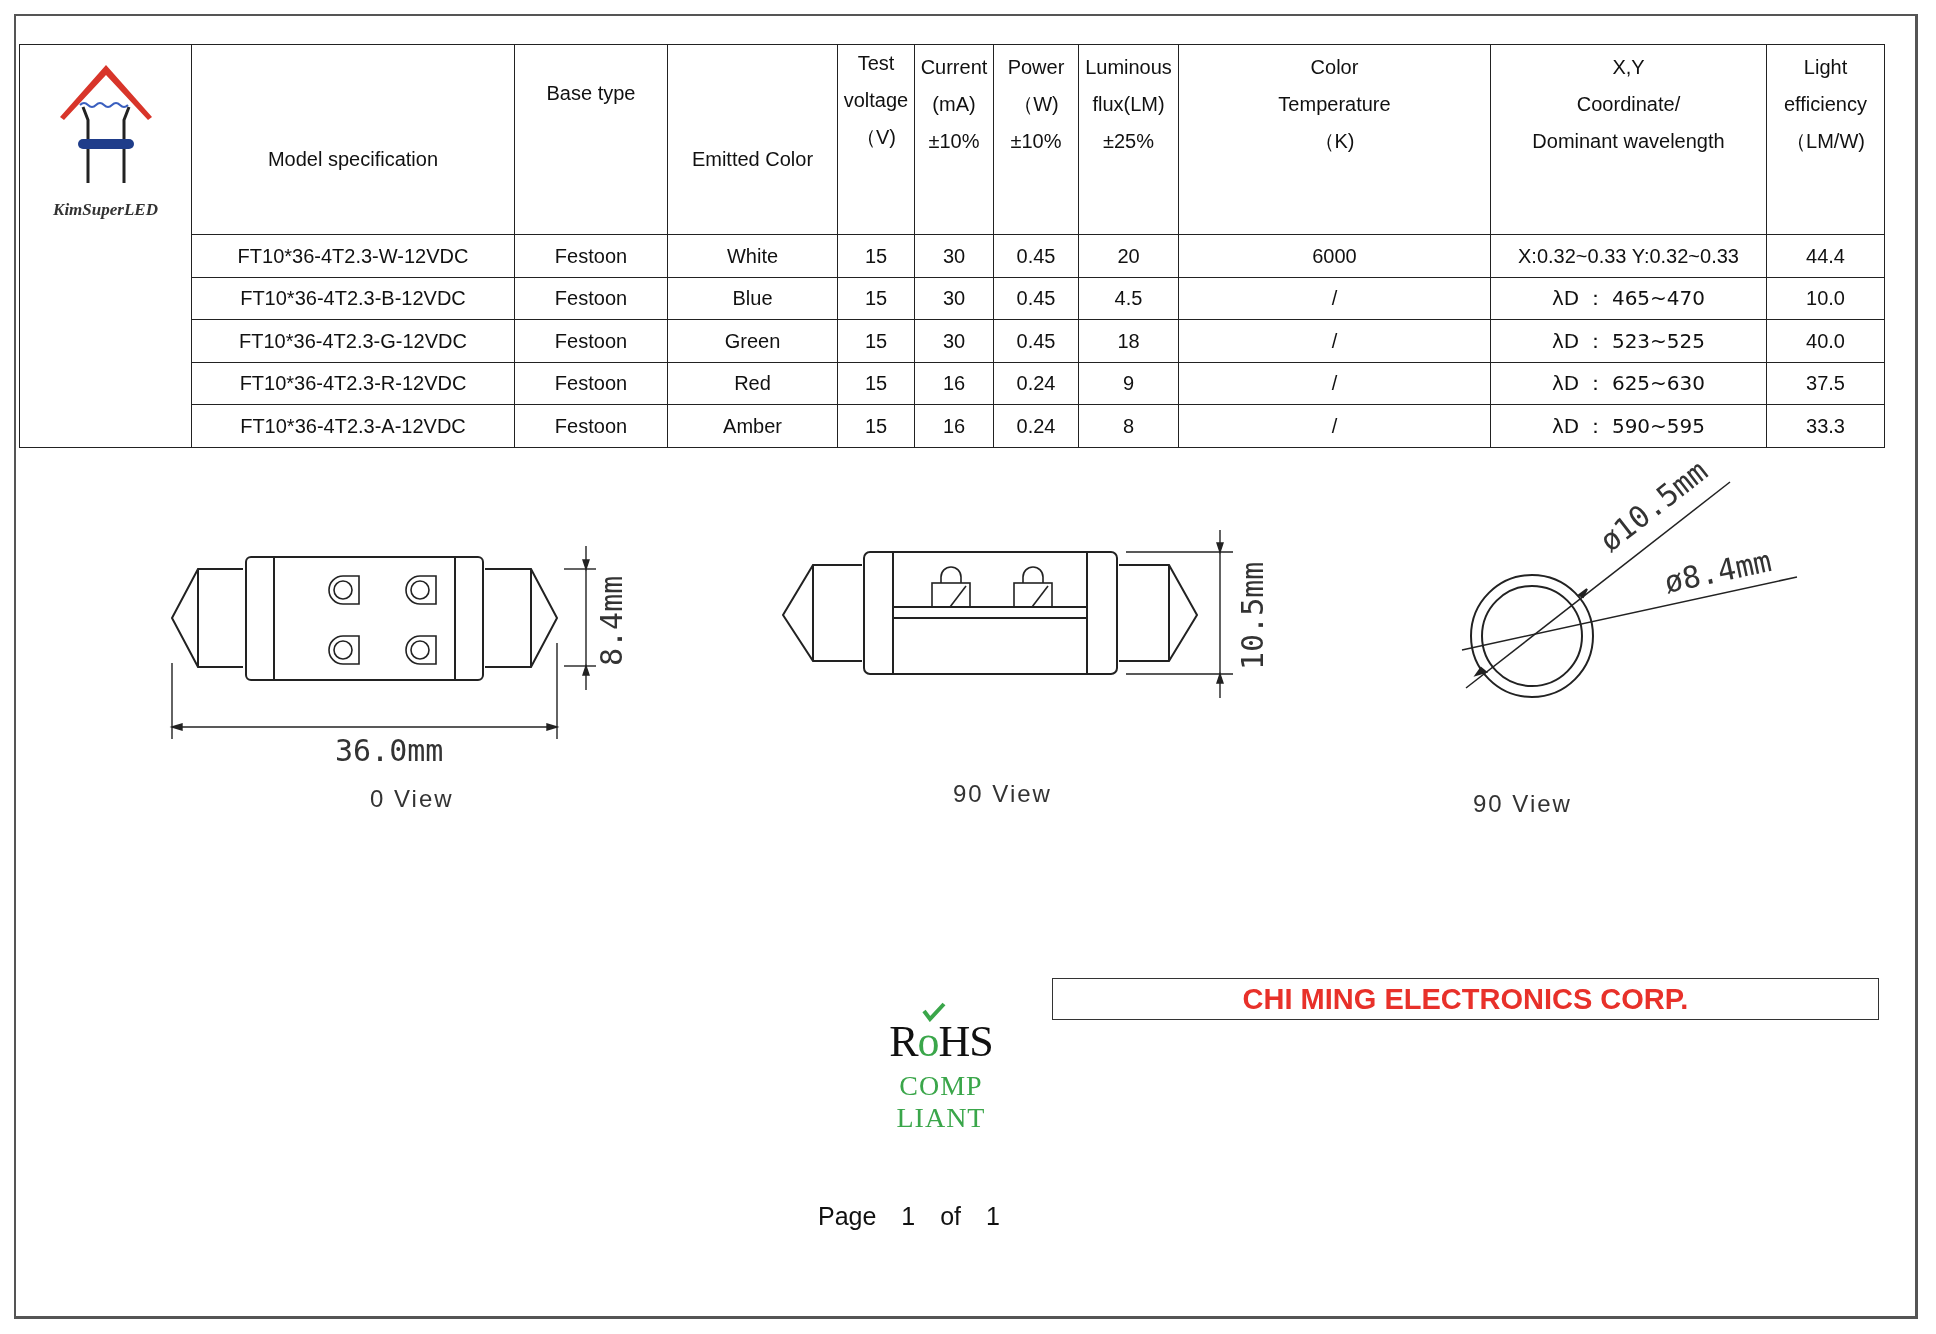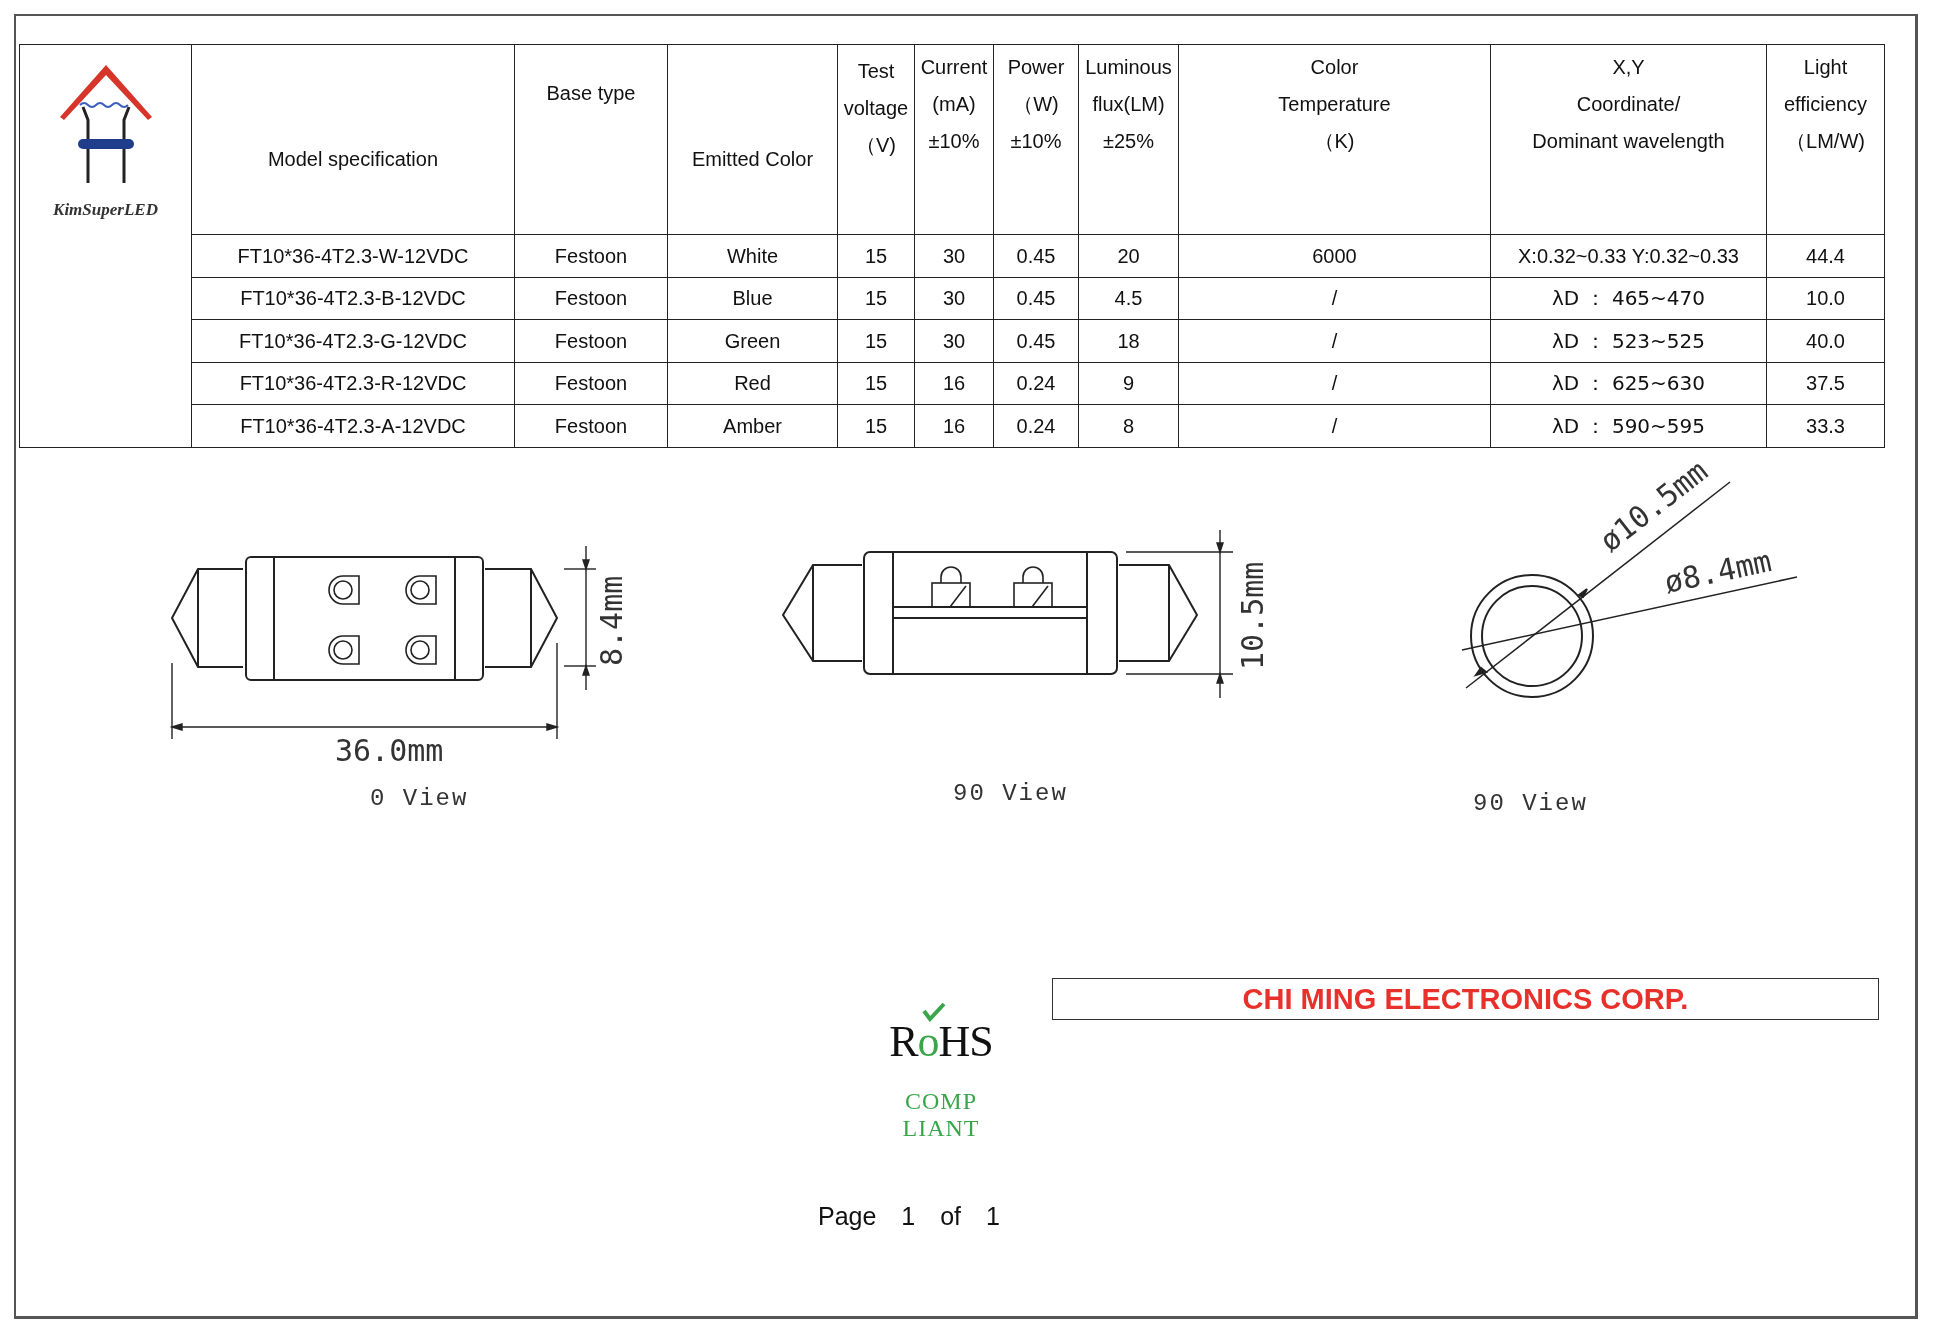--- a/index.html
+++ b/index.html
@@ -13,28 +13,28 @@
                   font-size: 20px; padding: 0; line-height: 1.2; }
   table.spec tr.head td { height: 149px; font-size: 20px; line-height: 37px; }
   table.spec tr.row td { height: 41.5px; }
   td.wl { font-family: "DejaVu Sans", sans-serif; font-size: 22px; }
   td.logo-cell { vertical-align: top !important; }
   .logo-wrap { position: relative; width: 100%; height: 200px; }
   .logo-name { position: absolute; left: 0; right: 0; top: 146px; text-align: center;
                font-family: "Liberation Serif", "DejaVu Serif", serif; font-style: italic; font-weight: bold;
                font-size: 17px; color: #333; }
   .drawing { position: absolute; left: 0; top: 0; }
-  .view-label { position: absolute; font-family: Liberation Mono, monospace; font-size: 24px;
+  .view-label { position: absolute; font-family: Liberation Sans, sans-serif; font-size: 24px;
                 color: #333; letter-spacing: 2px; }
   .rohs { position: absolute; left: 866px; top: 1020px; width: 150px; text-align: center; }
   .rohs-word { font-family: "Liberation Serif", "DejaVu Serif", serif; font-size: 44px; color: #111;
                letter-spacing: -1px; line-height: 1; position: relative; }
   .rohs-o { color: #3aa64a; }
-  .rohs-sub { font-family: "Liberation Serif", "DejaVu Serif", serif; font-size: 24px; color: #3aa64a;
-              letter-spacing: 1px; margin-top: 24px; }
+  .rohs-sub { font-family: "Liberation Serif", "DejaVu Serif", serif; font-size: 28px; color: #3aa64a;
+              letter-spacing: 1px; margin-top: 6px; }
   table.title { position: absolute; left: 1052px; top: 978px; width: 826px; border-collapse: collapse;
                 table-layout: fixed; }
   table.title td { border: 1.5px solid #333; font-size: 29px; padding: 0 12px; }
   .corp { color: #e8312a; font-weight: bold; text-align: center; font-size: 28px; height: 40px;
           letter-spacing: 0px; }
   .spec-label { text-align: center; height: 36px; font-size: 25px; }
   .spec-value { text-align: center; font-size: 20px; }
   .meta { height: 44px; font-size: 24px; }
   .page-num { position: absolute; left: 818px; top: 1202px; font-size: 25px; word-spacing: 18px; }
 </style>
@@ -73,21 +73,21 @@
       </td>
     <td style="padding-top: 40px;">
           <div>Model specification</div>
         </td>
         <td style="vertical-align: top; padding-top: 30px;">
           <div>Base type</div>
         </td>
         <td style="padding-top: 40px;">
           <div>Emitted Color</div>
         </td>
-        <td style="vertical-align: top; padding-top: 8px;">
+        <td style="vertical-align: top; padding-top: 0;">
           <div>Test</div>
           <div>voltage</div>
           <div>（V)</div>
         </td>
         <td style="vertical-align: top; padding-top: 4px;">
           <div>Current</div>
           <div>(mA)</div>
           <div>±10%</div>
         </td>
         <td style="vertical-align: top; padding-top: 4px;">

